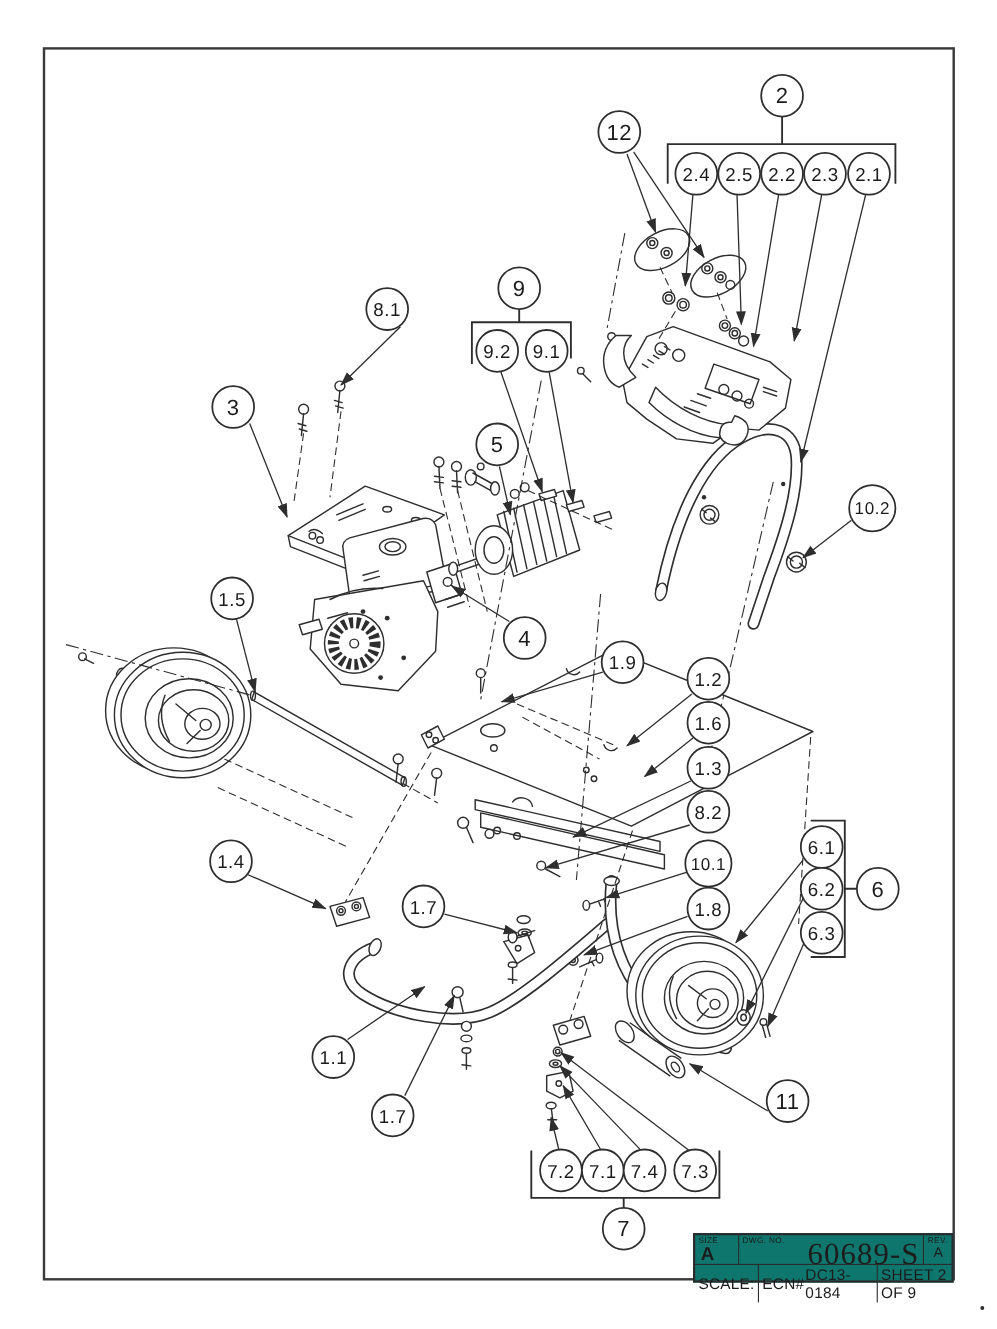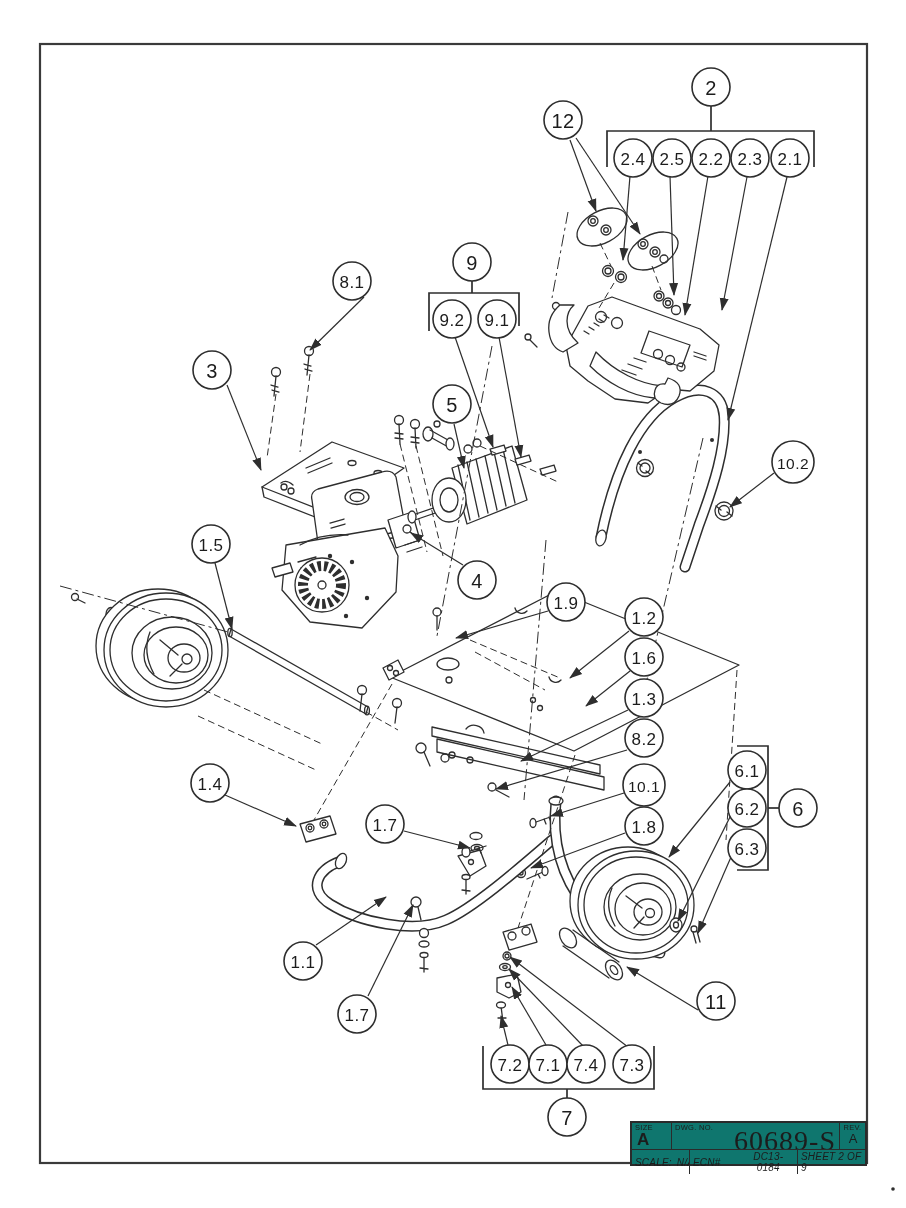--- a/index.html
+++ b/index.html
@@ -21,27 +21,27 @@
   
   .tb{position:absolute;left:630px;top:1121px;width:237px;height:45px;border:2px solid #2b2b2b;
       box-sizing:border-box;display:flex;flex-direction:column;background:#0f766e;}
   .tb-row1{display:flex;height:26px;border-bottom:1.5px solid #2b2b2b;}
   .tb-row2{display:flex;flex:1;}
   .tb-cell{box-sizing:border-box;padding:1px 3px;overflow:hidden;}
   .c-size{width:40px;border-right:1.5px solid #2b2b2b;display:flex;flex-direction:column;}
   .c-dwg{flex:1;border-right:1.5px solid #2b2b2b;display:flex;flex-direction:column;}
   .c-rev{width:25px;display:flex;flex-direction:column;text-align:center;}
   .c-scale{width:58px;border-right:1.5px solid #2b2b2b;display:flex;align-items:center;gap:5px;}
-  .c-ecn{width:108px;border-right:1.5px solid #2b2b2b;display:flex;align-items:center;gap:22px;text-align:center;}
+  .c-ecn{width:108px;border-right:1.5px solid #2b2b2b;display:flex;align-items:center;gap:1px;}
   .c-sheet{flex:1;display:flex;align-items:center;}
   .tb-label{font-size:7.5px;letter-spacing:.3px;line-height:8px;}
   .v-size{font-size:17px;font-weight:bold;line-height:16px;margin-left:2px;}
   .v-dwg{font-size:28px;line-height:18px;text-align:right;letter-spacing:1px;font-family:Liberation Serif, serif;}
   .v-rev{font-size:13px;line-height:13px;margin-left:1px;}
-  .sm{font-size:10px;letter-spacing:.2px;font-style:italic;}
+  .sm{font-size:14px;letter-spacing:.2px;}
 </style>
 </head>
 <body>
 
 <div class="page">
 
   <svg id="art" width="906" height="1208" viewBox="0 0 906 1208">
     <defs>
       <marker id="arw" markerUnits="userSpaceOnUse" markerWidth="14" markerHeight="11" refX="12" refY="5.5" orient="auto">
         <path d="M0,1 L13,5.5 L0,10 Z" fill="#2e2e2e"></path>

